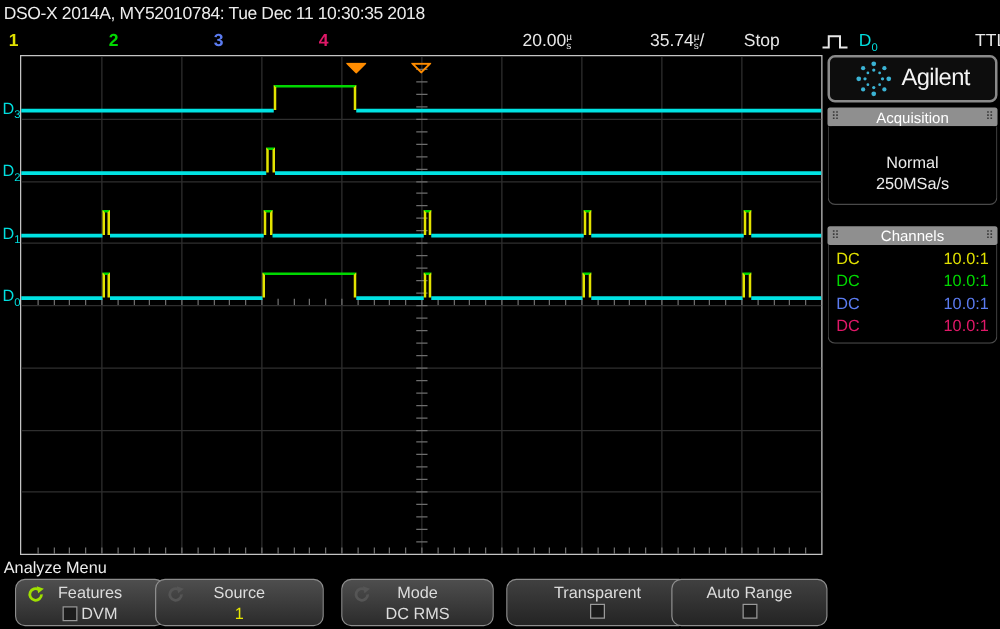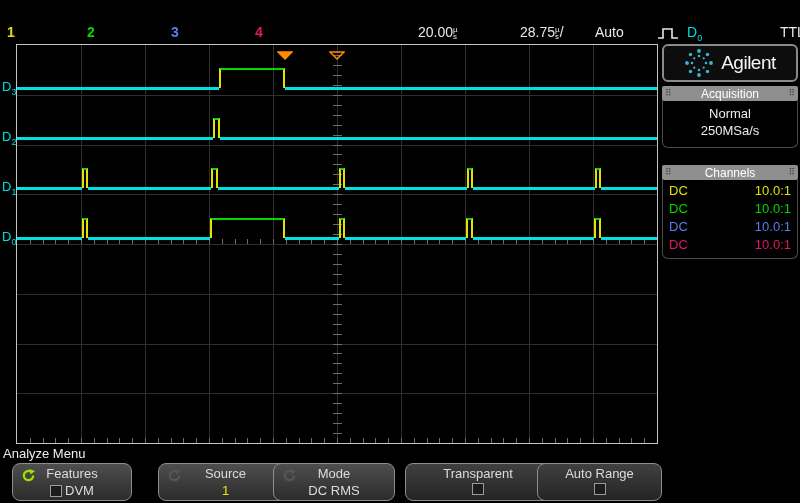--- a/index.html
+++ b/index.html
@@ -28,59 +28,60 @@
   .sidebar{left:662px;top:44px;width:136px;}
   .brandbox{box-sizing:border-box;width:136px;height:38px;border:2px solid #8a8a8a;border-radius:6px;
             background:#0d0d0d;display:flex;align-items:center;justify-content:center;gap:7px;}
   .brandname{font-size:19px;font-weight:normal;color:#f4f4f4;letter-spacing:-0.5px;}
   .sect-head{box-sizing:border-box;margin-top:4px;width:136px;height:15px;background:#8f8f8f;
              display:flex;align-items:center;justify-content:space-between;border-radius:2px;}
   .sect-head .hd-title{color:#fff;font-size:12px;line-height:12px;}
   .grip{color:#3a3a3a;font-size:9px;line-height:9px;padding:0 3px;}
   .sect-body{box-sizing:border-box;width:136px;border:1px solid #4a4a4a;border-top:none;
              border-radius:0 0 6px 6px;background:#000;}
-  .acq-body{padding:4px 0 8px 0;text-align:center;font-size:13px;line-height:17px;color:#ececec;}
+  .acq-body{padding:20px 0 8px 0;text-align:center;font-size:13px;line-height:17px;color:#ececec;}
   .ch-row{display:flex;justify-content:space-between;padding:1px 6px;font-size:13px;line-height:16px;}
   
   .menu-title{left:3px;top:446px;font-size:13px;color:#ededed;}
   .softkey{position:absolute;top:463px;height:38px;box-sizing:border-box;border:1px solid #8d8d8d;
            border-radius:8px;background:linear-gradient(180deg,#4e4e4e,#2b2b2b);font-size:13px;color:#dcdcdc;}
   .softkey.dim{background:linear-gradient(180deg,#404040,#242424);}
   .sk-top{position:absolute;top:2px;left:0;right:0;text-align:center;}
   .sk-bottom{position:absolute;top:19px;left:0;right:0;display:flex;align-items:center;justify-content:center;gap:3px;}
   .sk-icon{position:absolute;left:8px;top:4px;}
   .checkbox{width:12px;height:12px;box-sizing:border-box;border:1px solid #9a9a9a;background:#1c1c1c;}
   .yellow-val{color:#e8e800;}
 </style>
 </head>
 <body>
 
 <div class="screen">
 
+  <div class="abs title-bar">DSO-X 2014A, MY52010784: Tue Dec 11 10:30:35 2018</div>
 
   <div class="abs status-row">
 
     <span class="chnum" style="color: rgb(224, 224, 0); left: 7px;">1</span>
     <span class="chnum" style="color: rgb(0, 216, 0); left: 87px;">2</span>
     <span class="chnum" style="color: rgb(91, 123, 240); left: 171px;">3</span>
     <span class="chnum" style="color: rgb(224, 24, 104); left: 255px;">4</span>
 
     <span class="sb-item" style="left:418px">
       <span>20.00</span><span class="unit">
           <i>µ</i>
           <i>s</i>
         </span><span></span>
     </span>
     <span class="sb-item" style="left:520px">
-      <span>28.75</span><span class="unit">
+      <span>35.74</span><span class="unit">
           <i>µ</i>
           <i>s</i>
         </span><span>/</span>
     </span>
-    <span class="sb-item" style="left:595px">Auto</span>
+    <span class="sb-item" style="left:595px">Stop</span>
     <span class="sb-item" style="left:657px;top:7px">
       <svg width="22" height="13" viewBox="0 0 22 13">
           <polyline points="1,11 6,11 6,2 15,2 15,11 21,11" fill="none" stroke="#e8e8e8" stroke-width="1.6"></polyline>
         </svg>
     </span>
     <span class="sb-item trig-src" style="left:687px"><span>D</span><sub>0</sub></span>
     <span class="sb-item" style="left:780px">TTL</span>
   </div>
 
   <div class="abs graticule">
@@ -346,21 +347,21 @@
           <polygon points="9,1 15,3.2 10.2,7" fill="#9fe000"></polygon>
         </svg>
     </span>
     <div class="sk-top">Features</div>
     <div class="sk-bottom">
         <span class="checkbox"></span>
         <span>DVM</span>
       </div>
   </div>
 
-  <div class="softkey" style="left:158px;width:135px">
+  <div class="softkey" style="left:124px;width:135px">
     <span class="sk-icon">
       <svg width="15" height="15" viewBox="0 0 16 16">
           <path d="M13 8a5 5 0 1 1-2.2-4.1" fill="none" stroke="#555" stroke-width="2.4"></path>
           <polygon points="9,1 15,3.2 10.2,7" fill="#555"></polygon>
         </svg>
     </span>
     <div class="sk-top">Source</div>
     <div class="sk-bottom yellow-val">1</div>
   </div>
 

